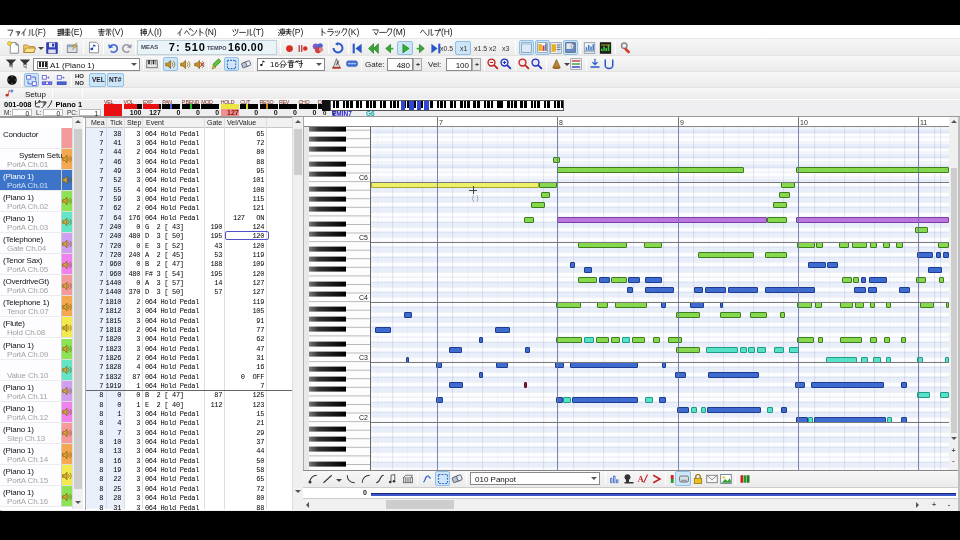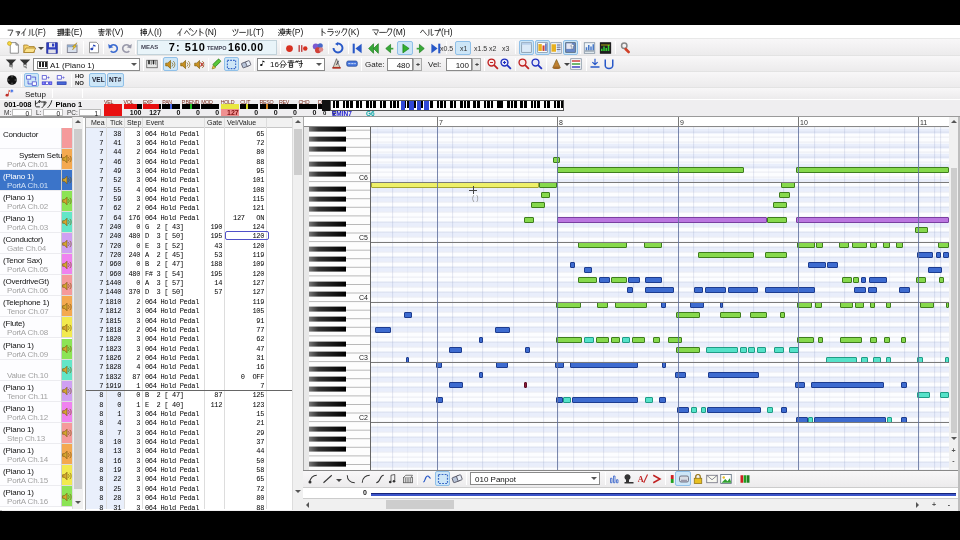--- a/index.html
+++ b/index.html
@@ -489,21 +489,21 @@
 <div class="a" style="left:0;top:211.9px;width:62px;height:21.1px;background:#fdfdff;border-bottom:1px solid #ececf0;border-right:1px solid #ccc"></div>
 <div class="trname" style="left:3px;top:213.9px;color:#111">(Piano  1)</div>
 <div class="trport" style="left:7px;top:222.9px;color:#a2a2a2">PortA  Ch.03</div>
 <div class="a" style="left:62px;top:211.9px;width:10px;height:21.1px;background:#63e6c8;border-bottom:1px solid #ddd">
     <svg width="10" height="10" viewBox="0 0 16 16" style="position:absolute;left:0px;top:5.5px">
       <path d="M1 6 h3 l4 -4 v12 l-4 -4 h-3 z" fill="#d8a830" stroke="#70500a"></path>
       <path d="M10 5 a4 4 0 0 1 0 6 M12.5 3 a7 7 0 0 1 0 10" stroke="#70500a" fill="none"></path>
     </svg>
   </div>
 <div class="a" style="left:0;top:233.0px;width:62px;height:21.1px;background:#fdfdff;border-bottom:1px solid #ececf0;border-right:1px solid #ccc"></div>
-<div class="trname" style="left:3px;top:235.0px;color:#111">(Conductor)</div>
+<div class="trname" style="left:3px;top:235.0px;color:#111">(Telephone)</div>
 <div class="trport" style="left:7px;top:244.0px;color:#a2a2a2">Gate  Ch.04</div>
 <div class="a" style="left:62px;top:233.0px;width:10px;height:21.1px;background:#cfa0f2;border-bottom:1px solid #ddd">
     <svg width="10" height="10" viewBox="0 0 16 16" style="position:absolute;left:0px;top:5.5px">
       <path d="M1 6 h3 l4 -4 v12 l-4 -4 h-3 z" fill="#d8a830" stroke="#70500a"></path>
       <path d="M10 5 a4 4 0 0 1 0 6 M12.5 3 a7 7 0 0 1 0 10" stroke="#70500a" fill="none"></path>
     </svg>
   </div>
 <div class="a" style="left:0;top:254.1px;width:62px;height:21.1px;background:#fdfdff;border-bottom:1px solid #ececf0;border-right:1px solid #ccc"></div>
 <div class="trname" style="left:3px;top:256.1px;color:#111">(Tenor  Sax)</div>
 <div class="trport" style="left:7px;top:265.1px;color:#a2a2a2">PortA  Ch.05</div>
@@ -526,21 +526,21 @@
 <div class="trname" style="left:3px;top:298.3px;color:#111">(Telephone  1)</div>
 <div class="trport" style="left:7px;top:307.3px;color:#a2a2a2">Tenor  Ch.07</div>
 <div class="a" style="left:62px;top:296.3px;width:10px;height:21.1px;background:#f4a950;border-bottom:1px solid #ddd">
     <svg width="10" height="10" viewBox="0 0 16 16" style="position:absolute;left:0px;top:5.5px">
       <path d="M1 6 h3 l4 -4 v12 l-4 -4 h-3 z" fill="#d8a830" stroke="#70500a"></path>
       <path d="M10 5 a4 4 0 0 1 0 6 M12.5 3 a7 7 0 0 1 0 10" stroke="#70500a" fill="none"></path>
     </svg>
   </div>
 <div class="a" style="left:0;top:317.4px;width:62px;height:21.1px;background:#fdfdff;border-bottom:1px solid #ececf0;border-right:1px solid #ccc"></div>
 <div class="trname" style="left:3px;top:319.4px;color:#111">(Flute)</div>
-<div class="trport" style="left:7px;top:328.4px;color:#a2a2a2">PortA  Ch.08</div>
+<div class="trport" style="left:7px;top:328.4px;color:#a2a2a2">Hold  Ch.08</div>
 <div class="a" style="left:62px;top:317.4px;width:10px;height:21.1px;background:#f2ea4f;border-bottom:1px solid #ddd">
     <svg width="10" height="10" viewBox="0 0 16 16" style="position:absolute;left:0px;top:5.5px">
       <path d="M1 6 h3 l4 -4 v12 l-4 -4 h-3 z" fill="#d8a830" stroke="#70500a"></path>
       <path d="M10 5 a4 4 0 0 1 0 6 M12.5 3 a7 7 0 0 1 0 10" stroke="#70500a" fill="none"></path>
     </svg>
   </div>
 <div class="a" style="left:0;top:338.5px;width:62px;height:21.1px;background:#fdfdff;border-bottom:1px solid #ececf0;border-right:1px solid #ccc"></div>
 <div class="trname" style="left:3px;top:340.5px;color:#111">(Piano  1)</div>
 <div class="trport" style="left:7px;top:349.5px;color:#a2a2a2">PortA  Ch.09</div>
 <div class="a" style="left:62px;top:338.5px;width:10px;height:21.1px;background:#8ce455;border-bottom:1px solid #ddd">
@@ -552,21 +552,21 @@
 <div class="a" style="left:0;top:359.6px;width:62px;height:21.1px;background:#fdfdff;border-bottom:1px solid #ececf0;border-right:1px solid #ccc"></div>
 <div class="trport" style="left:7px;top:370.6px;color:#a2a2a2">Value  Ch.10</div>
 <div class="a" style="left:62px;top:359.6px;width:10px;height:21.1px;background:#63e6c8;border-bottom:1px solid #ddd">
     <svg width="10" height="10" viewBox="0 0 16 16" style="position:absolute;left:0px;top:5.5px">
       <path d="M1 6 h3 l4 -4 v12 l-4 -4 h-3 z" fill="#d8a830" stroke="#70500a"></path>
       <path d="M10 5 a4 4 0 0 1 0 6 M12.5 3 a7 7 0 0 1 0 10" stroke="#70500a" fill="none"></path>
     </svg>
   </div>
 <div class="a" style="left:0;top:380.7px;width:62px;height:21.1px;background:#fdfdff;border-bottom:1px solid #ececf0;border-right:1px solid #ccc"></div>
 <div class="trname" style="left:3px;top:382.7px;color:#111">(Piano  1)</div>
-<div class="trport" style="left:7px;top:391.7px;color:#a2a2a2">Tenor  Ch.11</div>
+<div class="trport" style="left:7px;top:391.7px;color:#a2a2a2">PortA  Ch.11</div>
 <div class="a" style="left:62px;top:380.7px;width:10px;height:21.1px;background:#cfa0f2;border-bottom:1px solid #ddd">
     <svg width="10" height="10" viewBox="0 0 16 16" style="position:absolute;left:0px;top:5.5px">
       <path d="M1 6 h3 l4 -4 v12 l-4 -4 h-3 z" fill="#d8a830" stroke="#70500a"></path>
       <path d="M10 5 a4 4 0 0 1 0 6 M12.5 3 a7 7 0 0 1 0 10" stroke="#70500a" fill="none"></path>
     </svg>
   </div>
 <div class="a" style="left:0;top:401.8px;width:62px;height:21.1px;background:#fdfdff;border-bottom:1px solid #ececf0;border-right:1px solid #ccc"></div>
 <div class="trname" style="left:3px;top:403.8px;color:#111">(Piano  1)</div>
 <div class="trport" style="left:7px;top:412.8px;color:#a2a2a2">PortA  Ch.12</div>
 <div class="a" style="left:62px;top:401.8px;width:10px;height:21.1px;background:#ef82ef;border-bottom:1px solid #ddd">

